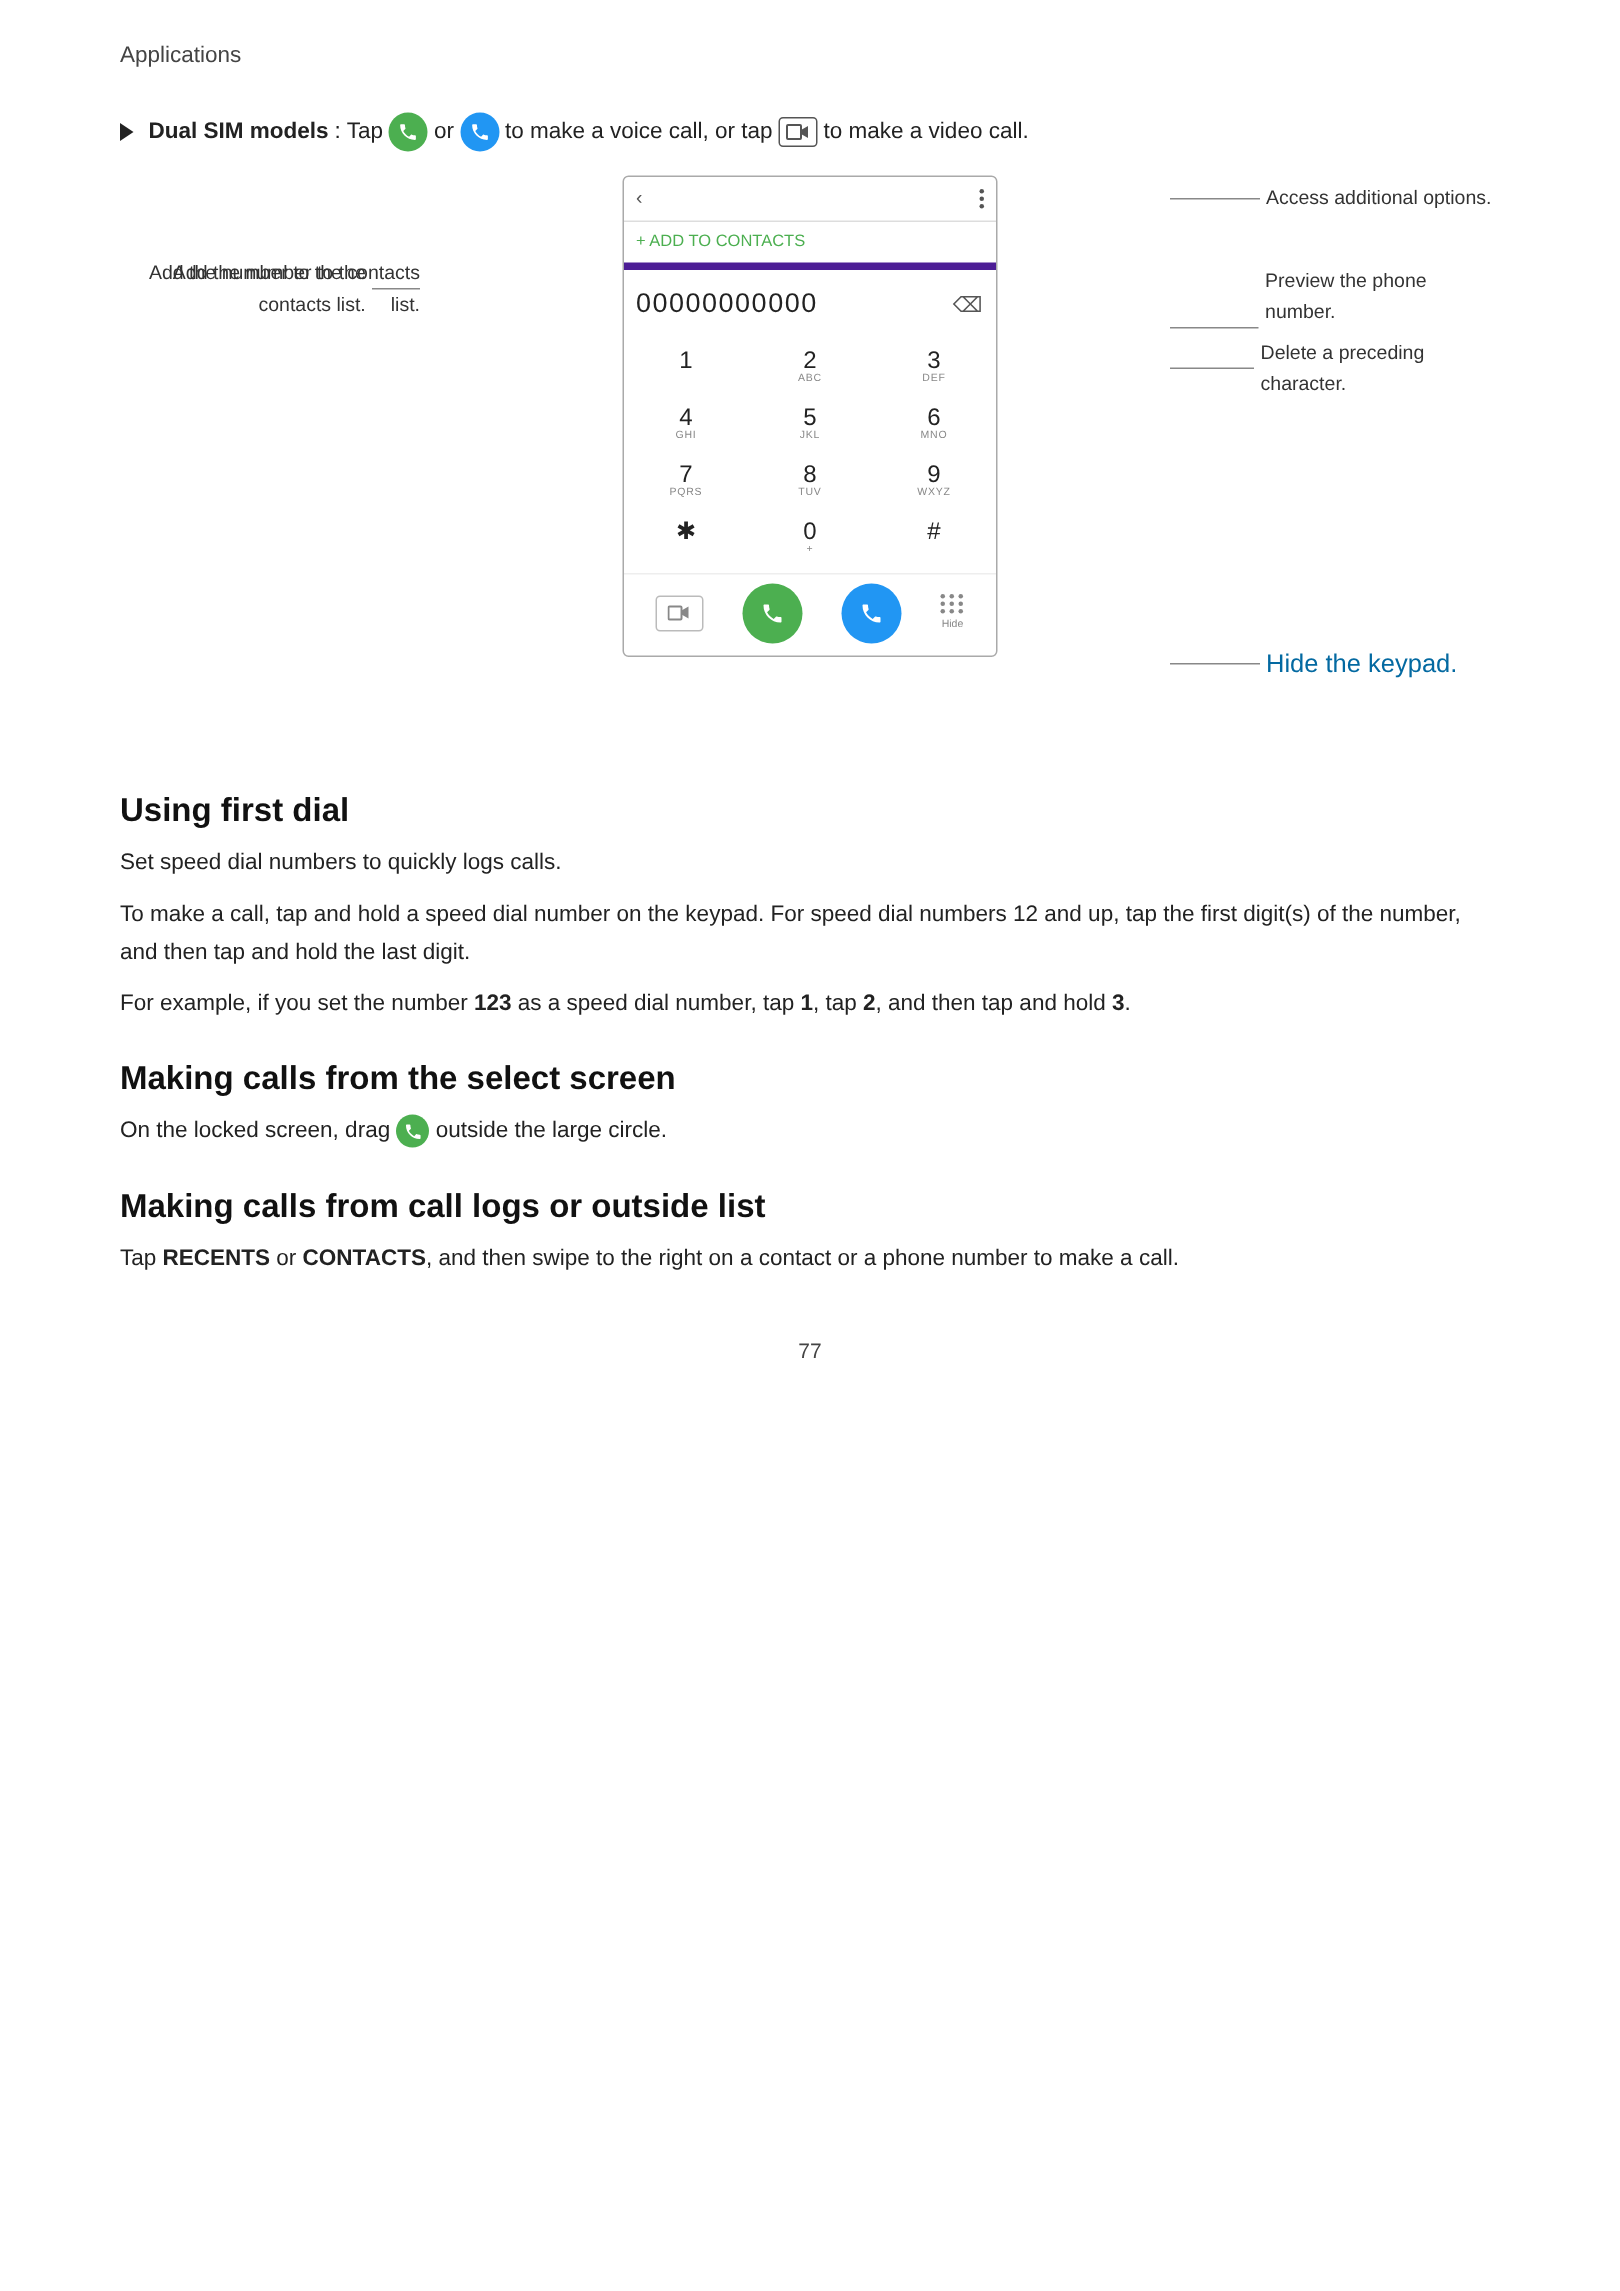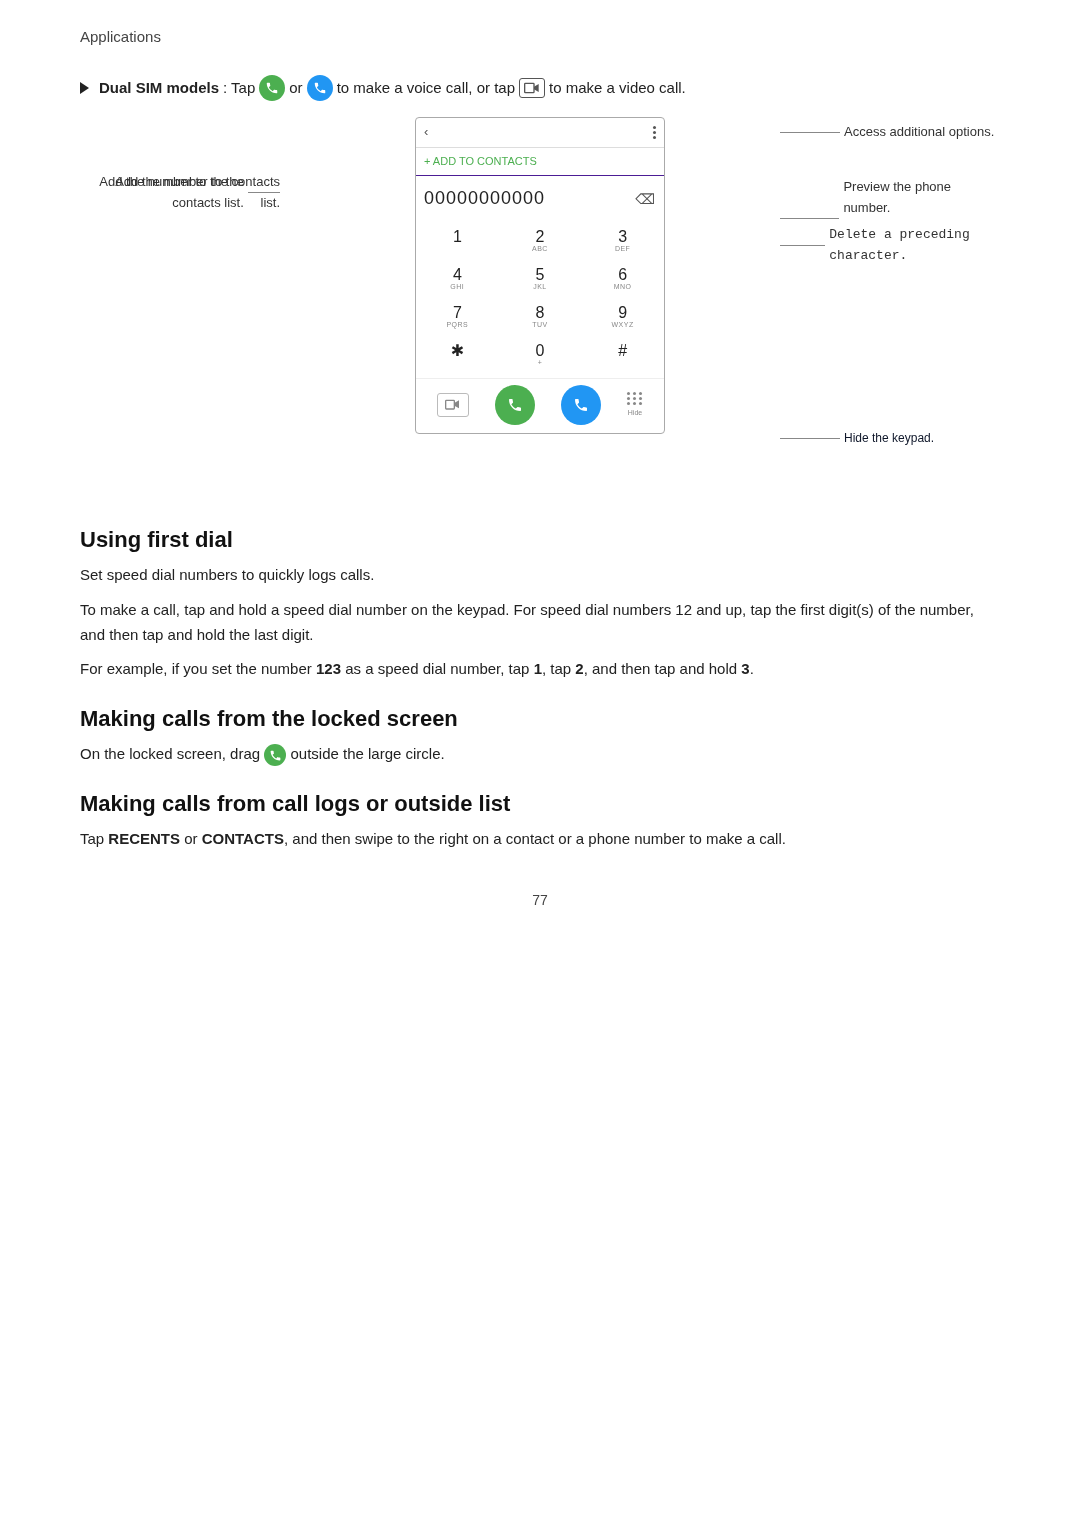--- a/index.html
+++ b/index.html
@@ -112,21 +112,21 @@
       width: 3px;
       height: 3px;
       background: #555;
       border-radius: 50%;
     }
 
     .phone-add-contacts-row {
       display: flex;
       align-items: center;
       padding: 5px 8px;
-      border-bottom: 1px solid #4c1d95;
+      border-bottom: 5px solid #4c1d95;
       gap: 5px;
       font-size: 11px;
       color: #4CAF50;
     }
 
     .phone-number-display {
       display: flex;
       align-items: center;
       justify-content: space-between;
       padding: 8px 8px 5px 8px;
@@ -442,26 +442,26 @@
           <span>Access additional options.</span>
         </div>
       </div>
       <div style="position: absolute; right: 0; top: 60px; font-size: 13px; color: #333; text-align: left; width: 220px;">
         <div style="display:flex; align-items:flex-end; gap:4px;">
           <span style="display:inline-block; width:60px; height:1px; background:#888;"></span>
           <span>Preview the phone number.</span>
         </div>
       </div>
       <div style="position: absolute; right: 0; top: 108px; font-size: 13px; color: #333; text-align: left; width: 220px;">
-        <div style="display:flex; align-items:center; gap:4px;font-family:Liberation Mono, monospace;">
+        <div style="display:flex; align-items:center; gap:4px;">
           <span style="display:inline-block; width:60px; height:1px; background:#888;"></span>
           <span>Delete a preceding character.</span>
         </div>
       </div>
-      <div style="position: absolute; right: 0; top: 312px; font-size: 12px; color: #0f172a; text-align: left; width: 220px;">
+      <div style="position: absolute; right: 0; top: 312px; font-size: 17px; color: #0369a1; text-align: left; width: 220px;">
         <div style="display:flex; align-items:center; gap:4px;">
           <span style="display:inline-block; width:60px; height:1px; background:#888;"></span>
           <span>Hide the keypad.</span>
         </div>
       </div>
 
       <div style="position: absolute; left: 0; top: 55px; font-size: 13px; color: #333; text-align: right; width: 200px;">
         <div style="display:flex; align-items:center; justify-content: flex-end; gap:4px;">
           <span>Add the number to the contacts list.</span>
           <span style="display:inline-block; width:40px; height:1px; background:#888;"></span>
@@ -474,21 +474,21 @@
   <div class="section">
     <h2 class="section-heading">Using first dial</h2>
     <p class="section-para">Set speed dial numbers to quickly logs calls.</p>
     <p class="section-para">To make a call, tap and hold a speed dial number on the keypad. For speed dial numbers 12 and up, tap the first digit(s) of the number, and then tap and hold the last digit.</p>
     <p class="section-para">
       For example, if you set the number <strong>123</strong> as a speed dial number, tap <strong>1</strong>, tap <strong>2</strong>, and then tap and hold <strong>3</strong>.
     </p>
   </div>
 
   <div class="section">
-    <h2 class="section-heading">Making calls from the locked screen</h2>
+    <h2 class="section-heading">Making calls from the select screen</h2>
     <p class="section-para">
       On the locked screen, drag 
       <span class="inline-icon icon-green" style="width:22px;height:22px;display:inline-flex;vertical-align:middle;">
         <svg width="13" height="13" viewBox="0 0 24 24">
             <path fill="white" d="M6.6 10.8c1.4 2.8 3.8 5.1 6.6 6.6l2.2-2.2c.3-.3.7-.4 1-.2 1.1.4 2.3.6 3.6.6.6 0 1 .4 1 1V20c0 .6-.4 1-1 1-9.4 0-17-7.6-17-17 0-.6.4-1 1-1h3.5c.6 0 1 .4 1 1 0 1.3.2 2.5.6 3.6.1.3 0 .7-.2 1L6.6 10.8z"></path>
           </svg>
       </span>
       outside the large circle.
     </p>
   </div>

